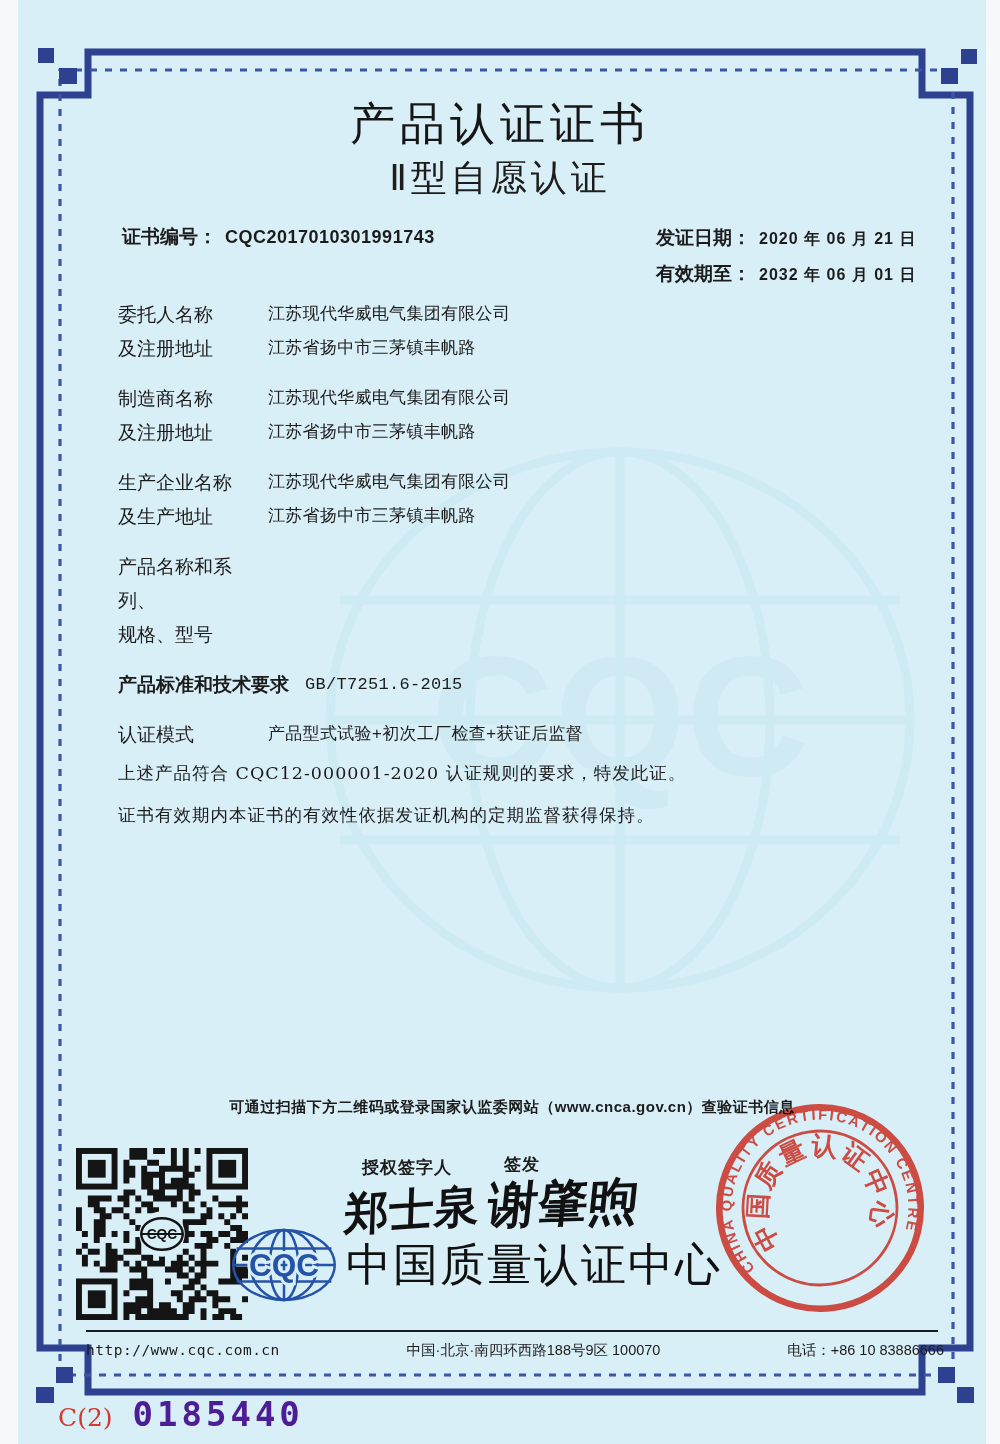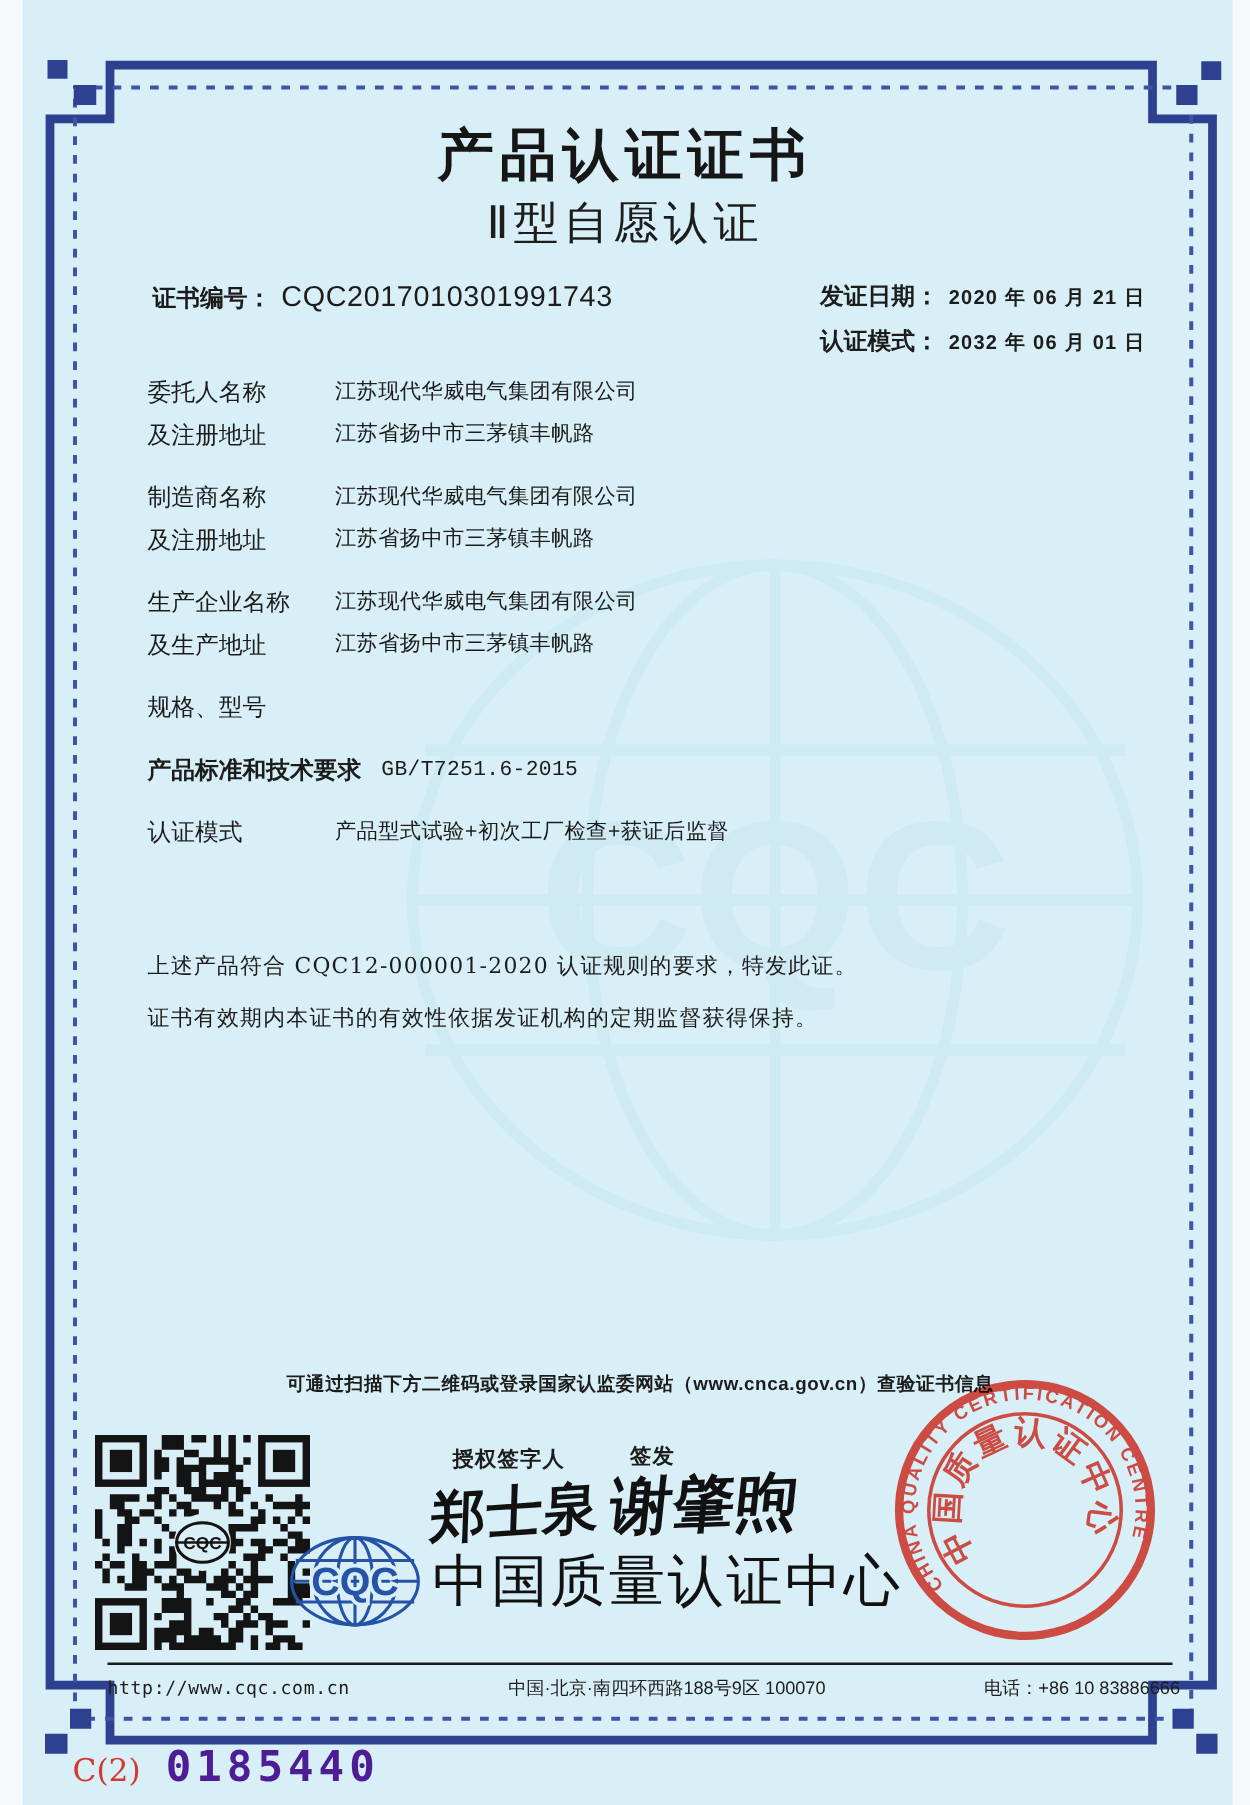--- a/index.html
+++ b/index.html
@@ -5,27 +5,27 @@
   * { margin:0; padding:0; box-sizing:border-box; }
   html,body { background:#f6f9fa; }
   body { font-family:"Liberation Sans","DejaVu Sans",sans-serif; color:#1c1c1c; }
   .page { position:relative; width:1000px; height:1444px; background:#f6f9fa; overflow:hidden; margin:0 auto; }
   .paper { position:absolute; top:0; bottom:0; left:18px; right:14px; background:#d9eff7; }
   .abs { position:absolute; }
   .frame { left:0; top:0; }
   .watermark { left:0; top:0; pointer-events:none; }
 
   .title { position:absolute; top:94px; left:0; right:0; text-align:center;
-           font-size:45px; font-weight:700; letter-spacing:5px; color:#161616; }
+           font-size:45px; font-weight:400; letter-spacing:5px; color:#161616; }
   .subtitle { position:absolute; top:154px; left:0; right:0; text-align:center;
            font-size:36px; font-weight:400; letter-spacing:4px; color:#1d1d1d; }
 
   .metalabel { font-family:"DejaVu Serif","Liberation Serif",serif; font-weight:700; font-size:19px; }
   .certno { position:absolute; left:122px; top:224px; display:flex; align-items:baseline; gap:8px; }
-  .certno-val { font-size:23px; font-weight:400; letter-spacing:0.5px; }
+  .certno-val { font-size:18px; font-weight:700; letter-spacing:0.5px; }
 
   .dates { position:absolute; left:656px; top:220px; }
   .daterow { display:flex; align-items:baseline; gap:8px; line-height:35px; }
   .dateval { font-size:16px; font-weight:700; letter-spacing:1px; }
 
   .fields { position:absolute; left:118px; top:298px; width:800px; }
   .frow { display:flex; margin-bottom:16px; }
   .flabels { width:150px; flex:none; font-weight:400; font-size:19px; line-height:34px; }
   .fvalues { flex:1; font-size:17px; line-height:34px; letter-spacing:0.3px;font-family:Liberation Mono, monospace; }
   .frow.inline { display:flex; }
@@ -108,21 +108,21 @@
     <span class="metalabel">证书编号：</span>
     <span class="certno-val">CQC2017010301991743</span>
   </div>
 
   <div class="dates">
     <div class="daterow">
       <span class="metalabel">发证日期：</span>
       <span class="dateval">2020 年 06 月 21 日</span>
     </div>
     <div class="daterow">
-      <span class="metalabel">认证模式：</span>
+      <span class="metalabel">有效期至：</span>
       <span class="dateval">2032 年 06 月 01 日</span>
     </div>
   </div>
 
   <div class="fields">
 
     <div class="frow">
       <div class="flabels">
         <div>委托人名称</div>
         <div>及注册地址</div>
@@ -150,20 +150,21 @@
         <div>及生产地址</div>
       </div>
       <div class="fvalues">
         <div>江苏现代华威电气集团有限公司</div>
         <div>江苏省扬中市三茅镇丰帆路</div>
       </div>
     </div>
 
     <div class="frow">
       <div class="flabels">
+        <div>产品名称和系列、</div>
         <div>规格、型号</div>
       </div>
     </div>
 
     <div class="frow inline">
       <div class="flabel-wide">产品标准和技术要求</div>
       <div class="fvalues">GB/T7251.6-2015</div>
     </div>
 
     <div class="frow">

